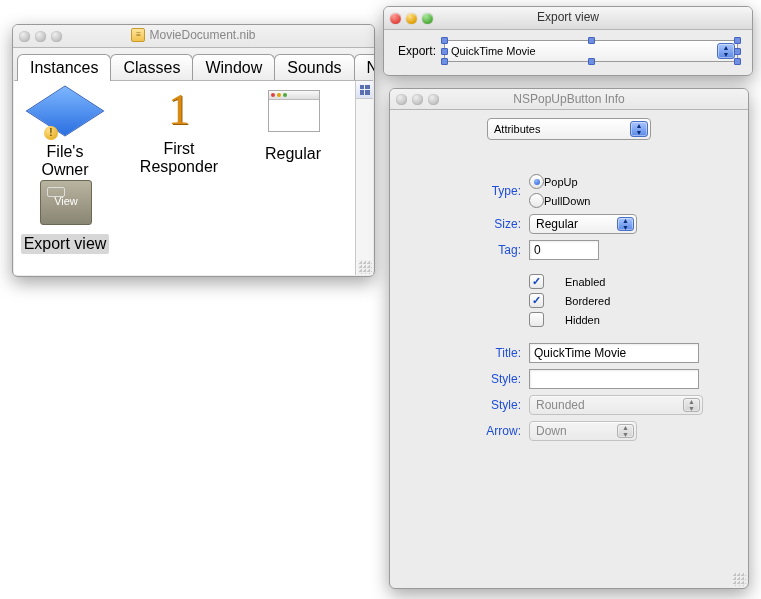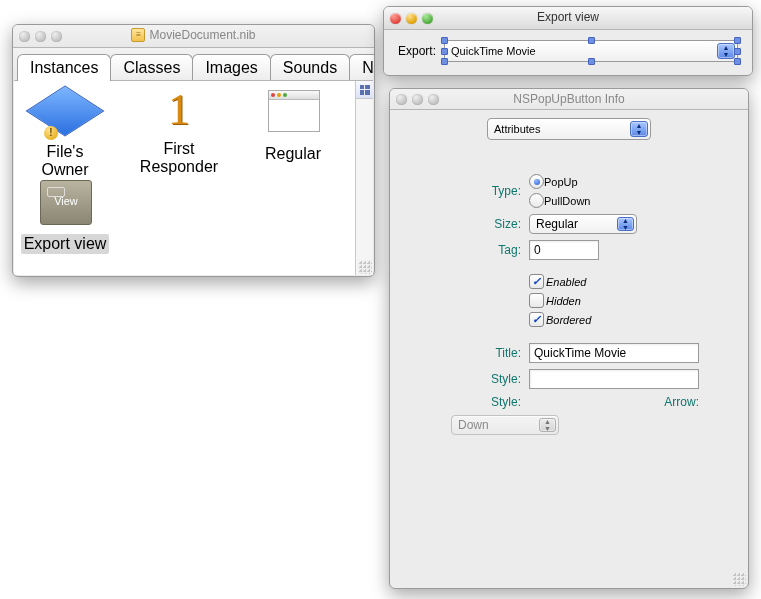--- a/index.html
+++ b/index.html
@@ -156,58 +156,58 @@
   .popup-arrows.gray { background: linear-gradient(#ececec,#d4d4d4); border-color:#b0b0b0; color:#777; }
   .popup-arrows .up::before{content:"▲"} .popup-arrows .dn::before{content:"▼"}
 
   
   #inspector { left: 389px; top: 88px; width: 358px; height: 499px; background:#ececec; }
   #inspector .titlebar { height:20px; }
   #inspector .body { padding: 8px 23px 14px; }
   .popup-row { display:flex; justify-content:center; margin-bottom: 18px; }
   .popup-row .popup-ctrl { flex:0 0 150px; }
   .form { display:grid; grid-template-columns: 70px 1fr; row-gap:6px; column-gap:8px; align-items:center; margin: 34px 28px 0 38px; }
-  .form .lbl { text-align:right; color:#0f766e; font-size:12px; }
+  .form .lbl { text-align:right; color:#1d4ed8; font-size:12px; }
   .radio-row { display:flex; align-items:center; }
   .radio { width:13px; height:13px; border:1px solid #888; border-radius:50%; background:linear-gradient(#fff,#e9e9e9); display:flex; align-items:center; justify-content:center; }
   .radio.checked::after { content:""; width:6px; height:6px; border-radius:50%; background:radial-gradient(circle at 35% 30%,#8fb8ff,#2a5bd8); }
   .check { width:13px; height:13px; border:1px solid #888; border-radius:3px; background:linear-gradient(#fff,#e9e9e9); display:flex; align-items:center; justify-content:center; font-size:11px; color:#1348c0; font-weight:bold; }
   .check.checked::after { content:"✓"; }
   .textfield { height:18px; border:1px solid #9a9a9a; background:#fff; padding:0 4px; font-size:12px; box-shadow: inset 1px 1px 2px rgba(0,0,0,0.08); }
   .textfield.narrow { width:60px; }
   .textfield.wide { width:160px; }
   .popup-ctrl.small { height:18px; flex:0 0 94px; font-size:12px; }
   .popup-ctrl.med  { height:18px; flex:0 0 160px; font-size:12px; }
   .popup-ctrl.small .popup-arrows, .popup-ctrl.med .popup-arrows { width:15px; }
   .popup-ctrl.disabled { background: linear-gradient(#f4f4f4,#eaeaea); color:#8a8a8a; border-color:#c2c2c2; }
   .section { margin: 16px 28px 0 38px; }
   .section-title { font-size:12px; margin-bottom:6px; }
   .section .form { margin: 4px 0 0 0; }
   .check-col { display:flex; flex-direction:column; gap:4px; }
-  .check-row { display:flex; align-items:center; gap:2px;font-style:italic; }
+  .check-row { display:flex; align-items:center; gap:21px; }
 </style>
 </head>
 <body>
 
 <div id="nibwin" class="window">
   <div class="titlebar inactive">
     <div class="traffic">
       <span class="dot gray"></span>
       <span class="dot gray"></span>
       <span class="dot gray"></span>
     </div>
     <div class="title-center dim">
       <span class="nib-icon">≡</span>
       <span>MovieDocument.nib</span>
     </div>
   </div>
   <div class="tabbar">
     <div class="tab active"><span>Instances</span></div>
     <div class="tab"><span>Classes</span></div>
-    <div class="tab"><span>Images</span></div>
+    <div class="tab"><span>Window</span></div>
     <div class="tab"><span>Sounds</span></div>
     <div class="tab"><span>Nib</span></div>
   </div>
   <div class="nib-content">
     <div class="icon-area">
       <div class="nib-item" style="left:6px; top:4px;">
         <div class="icon">
             <div class="cube"></div>
             <div class="badge-warn">!</div>
           </div>
@@ -338,39 +338,48 @@
       <span class="lbl">Tag:</span>
       <div><input class="textfield narrow" value="0" style=""></div>
 
       <span></span>
       <div class="check-col" style="margin-top:8px;">
         <div class="check-row">
           <span class="check checked"></span>
           <span>Enabled</span>
         </div>
         <div class="check-row">
+          <span class="check checked"></span>
+          <span>Bordered</span>
+        </div>
+        <div class="check-row">
           <span class="check"></span>
           <span>Hidden</span>
-        </div>
-        <div class="check-row">
-          <span class="check checked"></span>
-          <span>Bordered</span>
         </div>
       </div>
     </div>
 
     <div class="section">
       <div class="form">
         <span class="lbl">Title:</span>
         <div><input class="textfield wide" value="QuickTime Movie" style=""></div>
 
         <span class="lbl">Style:</span>
         <div><input class="textfield wide" value="" style=""></div>
 
         <span class="lbl">Style:</span>
+        <div style="display:flex;">
+          <div class="popup-ctrl med disabled">
+            <span>Rounded</span>
+            <span class="popup-arrows gray">
+                <span class="up"></span>
+                <span class="dn"></span>
+              </span>
+          </div>
+        </div>
 
         <span class="lbl">Arrow:</span>
         <div style="display:flex;">
           <div class="popup-ctrl small disabled">
             <span>Down</span>
             <span class="popup-arrows gray">
                 <span class="up"></span>
                 <span class="dn"></span>
               </span>
           </div>

